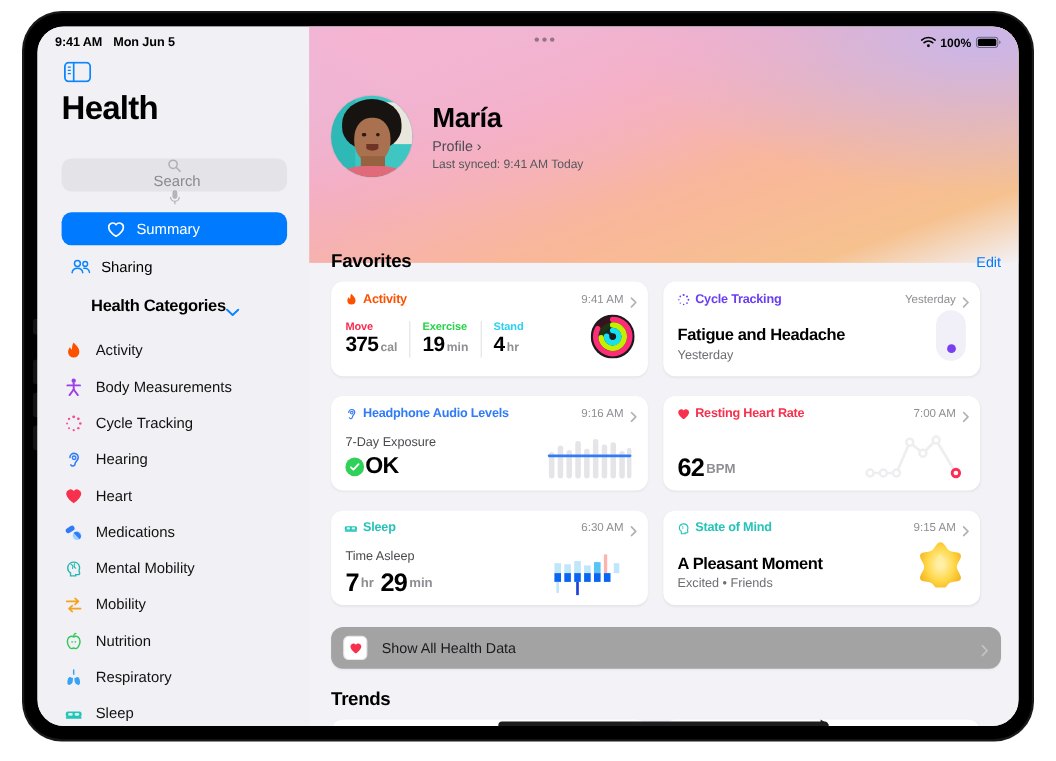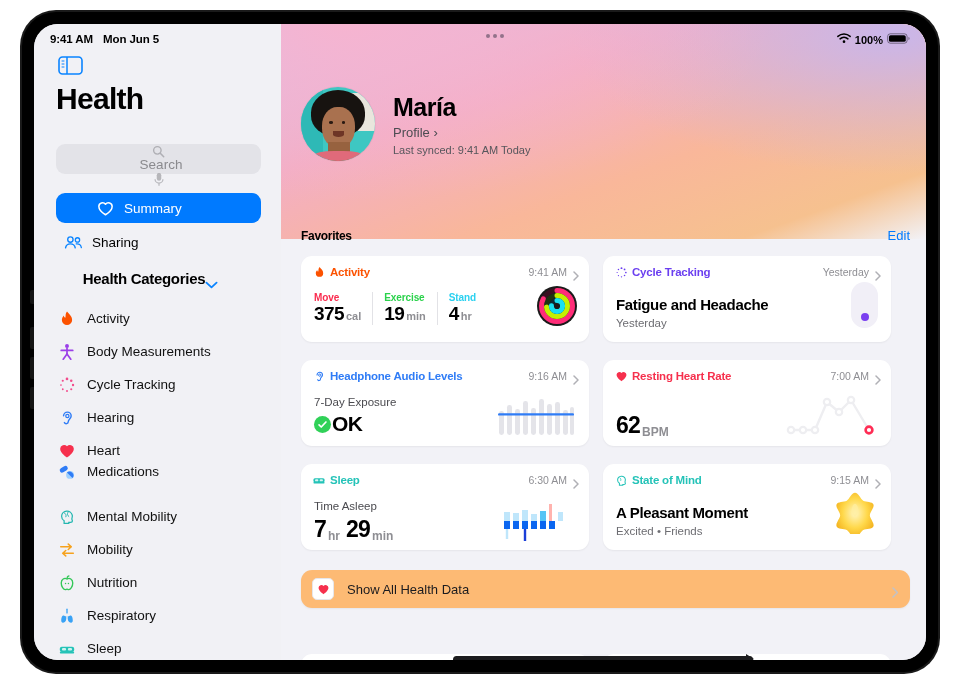--- a/index.html
+++ b/index.html
@@ -154,21 +154,21 @@
 
   #profile-text { margin-left: 18px; }
   #profile-name { font-size: 25px; font-weight: bold; color: #000; letter-spacing: -0.5px; }
   #profile-link { font-size: 13px; color: #4c4c52; margin-top: 3px; }
   #profile-sync { font-size: 11px; color: #56565c; margin-top: 4px; }
 
   .section-head {
     position: absolute; left: 20px; right: 16px;
     display: flex; align-items: baseline; justify-content: space-between;
   }
-  .section-head .st { font-size: 12px; font-weight: bold; color: #000; letter-spacing: -0.3px; }
+  .section-head .st { font-size: 17px; font-weight: bold; color: #000; letter-spacing: -0.3px; }
   .section-head .edit { font-size: 13px; color: #007aff; }
 
   .card {
     position: absolute; background: #fff; border-radius: 11px;
     box-shadow: 0 1px 2px rgba(0,0,0,.055);
     overflow: hidden;
   }
   .card-head {
     position: absolute; left: 11px; right: 10px; top: 9px;
     display: flex; align-items: center;
@@ -191,37 +191,37 @@
 
   .big-title { position: absolute; left: 13px; top: 40px; font-size: 15px; font-weight: bold; color: #000; letter-spacing: -0.35px; }
   .sub-title { position: absolute; left: 13px; top: 61px; font-size: 11.5px; color: #6d6d72; }
 
   .lbl-small { position: absolute; left: 13px; top: 36px; font-size: 11.5px; color: #4a4a4f; }
   .ok-row { position: absolute; left: 13px; top: 52px; display: flex; align-items: center; }
   .ok-row .ok-badge { width: 17px; height: 17px; border-radius: 50%; background: #30d158;
     display:flex;align-items:center;justify-content:center; margin-right: 1px; }
   .ok-row .ok-text { font-size: 21px; font-weight: bold; color: #000; letter-spacing: -0.6px; }
 
-  .big-num { position: absolute; left: 13px; top: 52px; display: flex; align-items: flex-end; }
+  .big-num { position: absolute; left: 13px; top: 52px; display: flex; align-items: center; }
   .big-num .n { font-size: 23px; font-weight: bold; color: #000; letter-spacing: -0.8px; }
   .big-num .u { font-size: 12px; font-weight: bold; color: #8e8e93; margin-left: 2px; }
   .big-num .n2 { font-size: 23px; font-weight: bold; color: #000; margin-left: 6px; letter-spacing: -0.8px; }
 
   .cyc-pill {
     position: absolute; right: 13px; top: 26px; width: 27px; height: 46px;
     background: #f1eff7; border-radius: 14px;
   }
   .cyc-pill i { position:absolute; left:50%; bottom:7px; transform:translateX(-50%);
     width:8px;height:8px;border-radius:50%;background:#7a3ff0; display:block; }
 
   .chart-mini { position: absolute; right: 12px; }
 
   #showall-card {
     position: absolute; left: 20px; top: 546px; right: 16px; height: 38px;
-    background: #fdba74; border-radius: 11px; display: flex; align-items: center;
+    background: #a3a3a3; border-radius: 11px; display: flex; align-items: center;
     padding: 0 11px; box-shadow: 0 1px 2px rgba(0,0,0,.055);
   }
   #showall-card .tile {
     width: 22px; height: 22px; border-radius: 5px; border: 1px solid #e6e6ea;
     display: flex; align-items: center; justify-content: center; background: #fff;
   }
   #showall-label { font-size: 13px; color: #1b1b1f; margin-left: 13px; }
   #showall-card .ch-chev2 { margin-left: auto; width: 7px; height: 11px; }
 
   #scroll-overlay {
@@ -355,21 +355,21 @@
         <span>Hearing</span>
       </div>
       <div class="cat-item" style="top:413px">
         <span class="ci-icon">
           <svg viewBox="0 0 20 20" width="18" height="18">
               <path d="M10 17.2S2.4 12.3 2.4 7.4A4.3 4.3 0 0 1 10 4.8a4.3 4.3 0 0 1 7.6 2.6c0 4.9-7.6 9.8-7.6 9.8z" fill="#f6304d"></path>
             </svg>
         </span>
         <span>Heart</span>
       </div>
-      <div class="cat-item" style="top:434px">
+      <div class="cat-item" style="top:446px">
         <span class="ci-icon">
           <svg viewBox="0 0 20 20" width="18" height="18">
             <rect x="1.6" y="4.4" width="9.6" height="5.2" rx="2.6" fill="#2f7cf6" transform="rotate(-32 6.4 7)"></rect>
             <circle cx="13.4" cy="13.2" r="4.4" fill="#9fd0ff"></circle>
             <path d="M9.9 10.6a4.4 4.4 0 0 1 6.2 6.2z" fill="#2f7cf6"></path>
           </svg>
         </span>
         <span>Medications</span>
       </div>
       <div class="cat-item" style="top:479px">
@@ -719,20 +719,23 @@
             </svg>
         </span>
         <span id="showall-label">Show All Health Data</span>
         <span class="ch-chev2">
           <svg viewBox="0 0 7 11" width="7" height="11">
               <path d="M1 1l4.4 4.5L1 10" fill="none" stroke="#c2c2c7" stroke-width="1.5" stroke-linecap="round" stroke-linejoin="round"></path>
             </svg>
         </span>
       </div>
 
+      <div class="section-head" style="top:602px">
+        <span class="st">Trends</span>
+      </div>
 
       <div class="card" style="left:20px; top:630px; width:288px; height:40px">
         
       </div>
 
       <div class="card" style="left:322px; top:630px; width:288px; height:40px">
         
       </div>
 
       <div id="scroll-overlay"></div>

